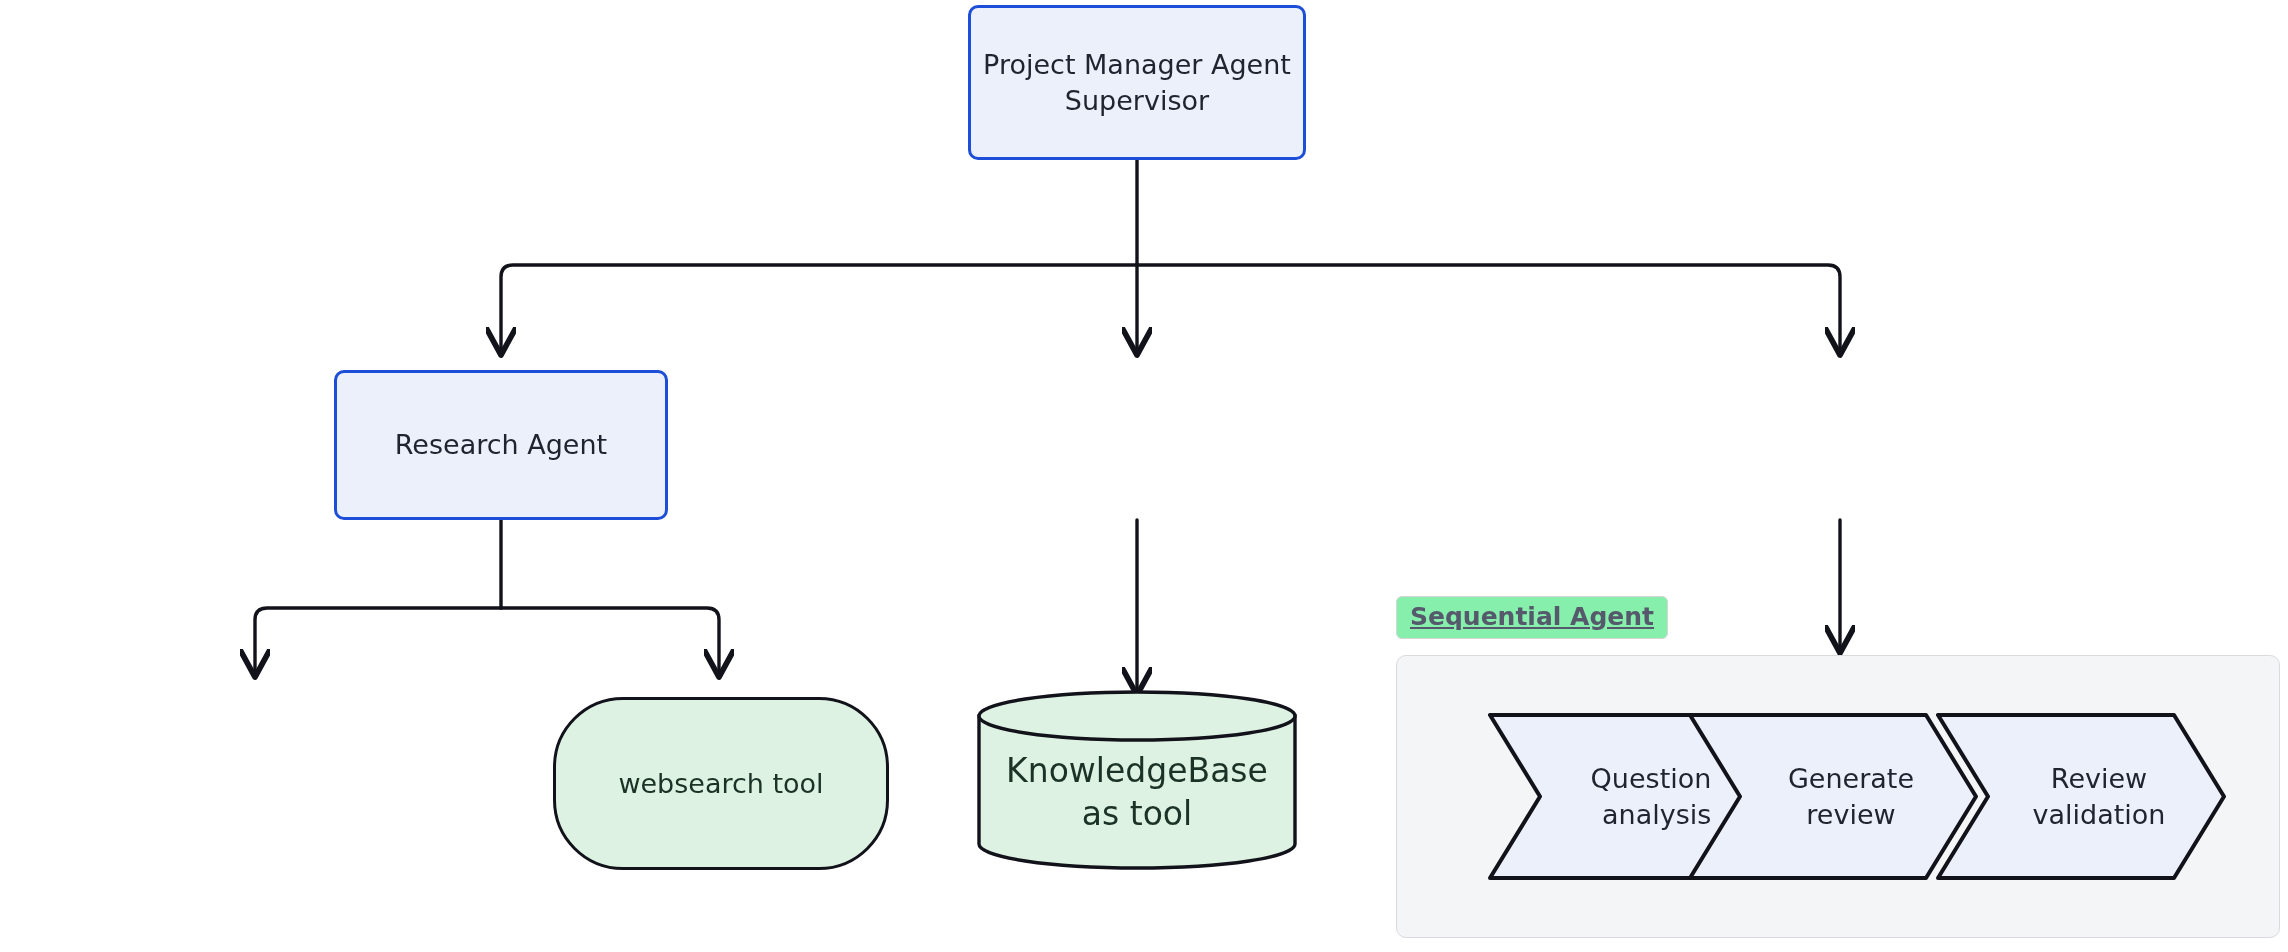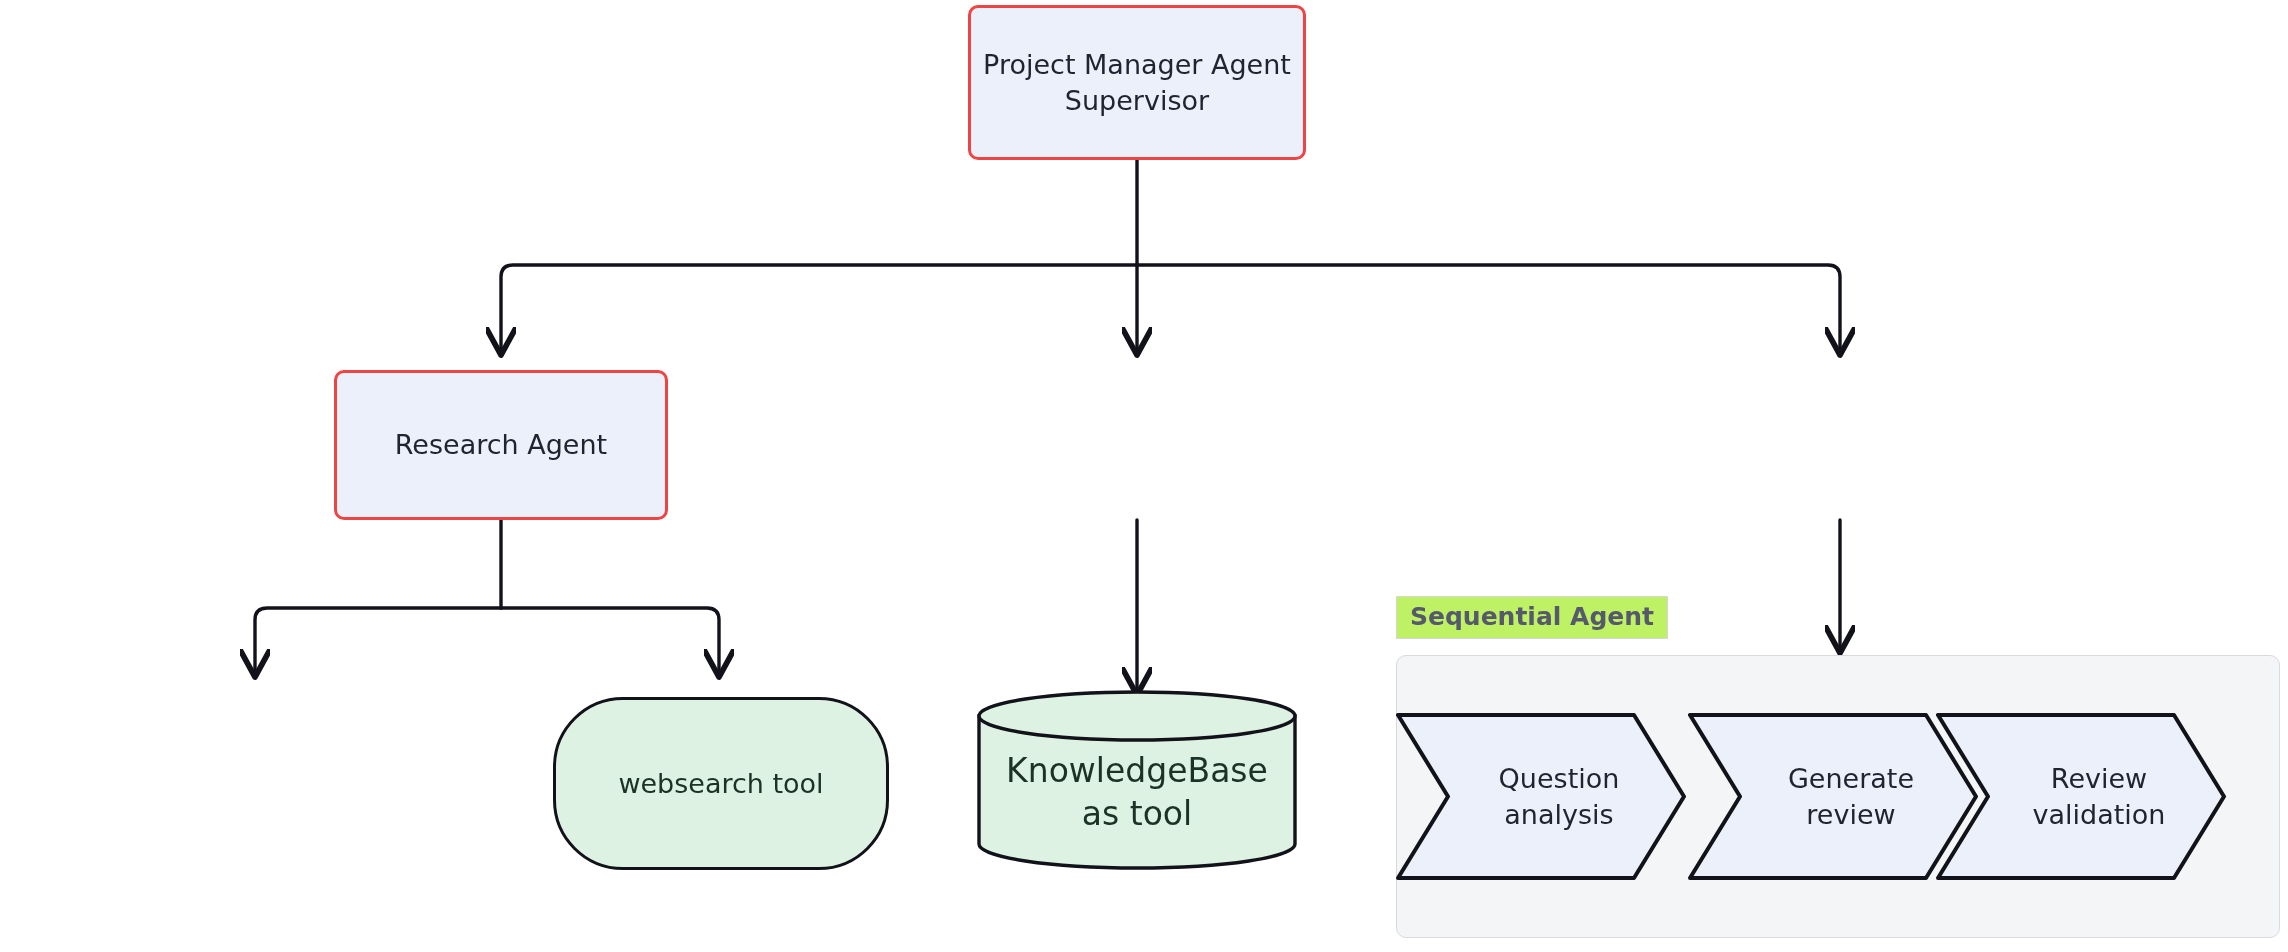--- a/index.html
+++ b/index.html
@@ -41,21 +41,21 @@
     line-height: 1.30;
     white-space: pre-line;
   }
   .node .label {
     display: block;
     white-space: pre-line;
   }
   
   .proc {
     background: #ECF0FA;
-    border: 3px solid #ef4444;
+    border: 3px solid #1d4ed8;
     border-radius: 10px;
     font-size: 27px;
     color: #1f2430;
   }
   
   .stadium {
     background: #DEF2E4;
     border: 3px solid #12121a;
     border-radius: 70px;
     font-size: 27px;
@@ -96,28 +96,29 @@
   .subgraph {
     position: absolute;
     box-sizing: border-box;
     background: #F4F5F7;
     border: 1px solid #d8dade;
     border-radius: 10px;
   }
   .subgraph-title {
     position: absolute;
     box-sizing: border-box;
-    background: #bef264;
+    background: #86efac;
     border: 1px solid #d3d5d9;
-    border-radius: 1px;
+    border-radius: 6px;
     font-size: 25px;
     font-weight: bold;
     color: #55596b;
     padding: 5px 13px 7px 13px;
     white-space: nowrap;
+    text-decoration: underline;
   }
 </style>
 </head>
 <body>
 
 <div id="canvas">
 
   <svg id="edges" viewBox="0 0 2288 952" width="2288" height="952" xmlns="http://www.w3.org/2000/svg">
     <defs>
       <marker id="arrow" viewBox="0 0 12 12" refX="9" refY="6" markerWidth="9" markerHeight="9" orient="auto-start-reverse">
@@ -169,21 +170,21 @@
 
   <div class="node cylinder" style="left:976px; top:690px; width:322px; height:180px;">
     <svg class="cyl-svg" width="322" height="180" viewBox="0 0 322 180" xmlns="http://www.w3.org/2000/svg">
       <path d="M 3 26 L 3 154 A 158 24 0 0 0 319 154 L 319 26 Z" fill="#DEF2E4" stroke="#12121a" stroke-width="3.4"></path>
       <ellipse cx="161" cy="26" rx="158" ry="24" fill="#DEF2E4" stroke="#12121a" stroke-width="3.4"></ellipse>
     </svg>
     <span class="label">KnowledgeBase
 as tool</span>
   </div>
 
-  <div class="node chevron" style="left:1396px; top:713px; width:290px; height:167px;">
+  <div class="node chevron" style="left:1488px; top:713px; width:290px; height:167px;text-align:right;">
     <svg class="chev-svg" width="290" height="167" viewBox="0 0 290 167" xmlns="http://www.w3.org/2000/svg">
       <path d="M 2 2 L 238 2 L 288 83.5 L 238 165 L 2 165 L 52 83.5 Z" fill="#ECF0FA" stroke="#12121a" stroke-width="4" stroke-linejoin="round"></path>
     </svg>
     <span class="label" style="padding-left:36px;">Question
 analysis</span>
   </div>
 
   <div class="node chevron" style="left:1688px; top:713px; width:290px; height:167px;">
     <svg class="chev-svg" width="290" height="167" viewBox="0 0 290 167" xmlns="http://www.w3.org/2000/svg">
       <path d="M 2 2 L 238 2 L 288 83.5 L 238 165 L 2 165 L 52 83.5 Z" fill="#ECF0FA" stroke="#12121a" stroke-width="4" stroke-linejoin="round"></path>

